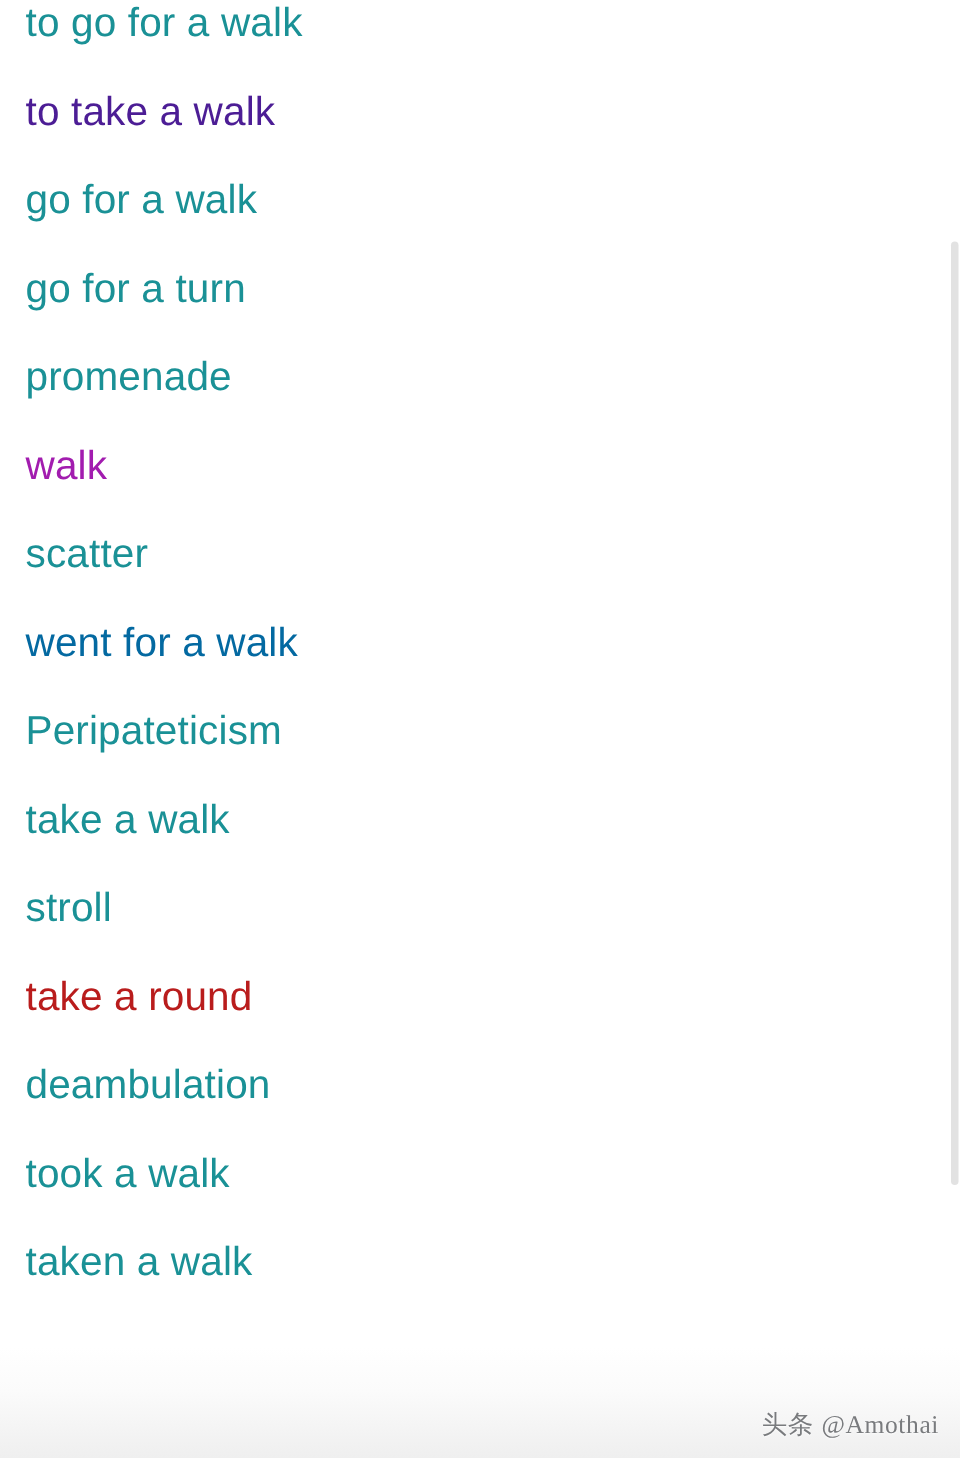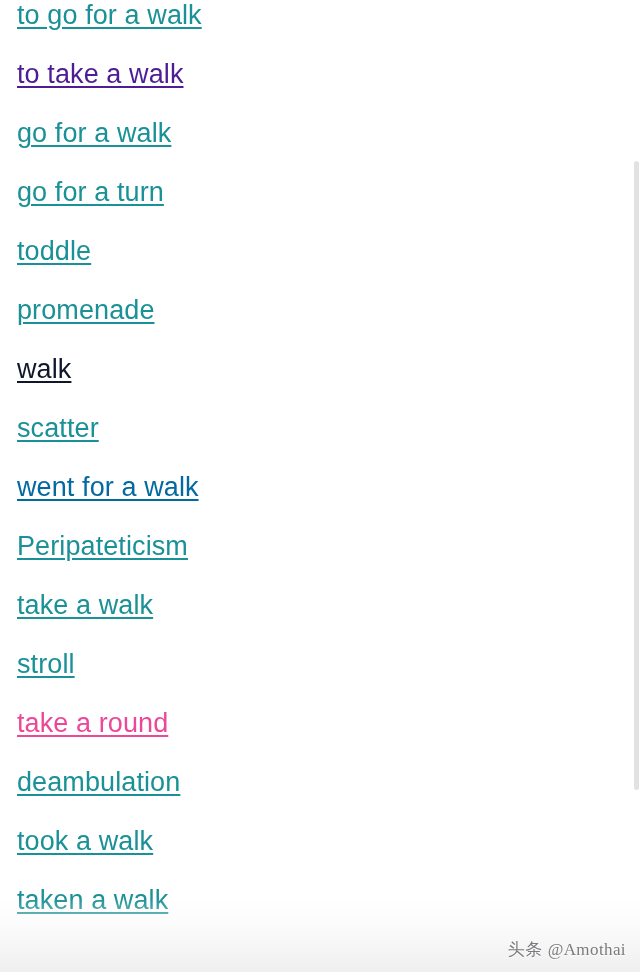--- a/index.html
+++ b/index.html
@@ -44,21 +44,20 @@
     margin: 0;
     white-space: nowrap;
   }
 
   .synonym-link {
     display: inline;
     color: #1a9196;
     font-size: 27px;
     font-weight: 400;
     letter-spacing: 0.1px;
-    text-decoration: underline;
     text-underline-offset: 3px;
     text-decoration-thickness: 1.5px;
     cursor: pointer;
   }
 
   
   #bottom-fade {
     position: absolute;
     left: 0;
     bottom: 0;
@@ -112,29 +111,28 @@
 </head>
 <body>
 
 <div id="page" style="background: rgb(255, 255, 255);">
 
   <ul id="synonym-list">
       <li><span class="synonym-link" style="color: rgb(26, 145, 150);">to go for a walk</span></li>
       <li><span class="synonym-link" style="color: #4c1d95;">to take a walk</span></li>
       <li><span class="synonym-link" style="color: rgb(26, 145, 150);">go for a walk</span></li>
       <li><span class="synonym-link" style="color: rgb(26, 145, 150);">go for a turn</span></li>
-      <li><span class="synonym-link" style="color: rgb(26, 145, 150);">toddle</span></li>
       <li><span class="synonym-link" style="color: rgb(26, 145, 150); margin-top: 47px;">promenade</span></li>
-      <li><span class="synonym-link" style="color: #0f172a;">walk</span></li>
+      <li><span class="synonym-link" style="color: #a21caf;">walk</span></li>
       <li><span class="synonym-link" style="color: rgb(26, 145, 150);">scatter</span></li>
       <li><span class="synonym-link" style="color: #0369a1;">went for a walk</span></li>
       <li><span class="synonym-link" style="color: rgb(26, 145, 150); margin-top: 18px;">Peripateticism</span></li>
       <li><span class="synonym-link" style="color: rgb(26, 145, 150);">take a walk</span></li>
       <li><span class="synonym-link" style="color: rgb(26, 145, 150);">stroll</span></li>
-      <li><span class="synonym-link" style="color: #ec4899; text-align: center;">take a round</span></li>
+      <li><span class="synonym-link" style="color: #b91c1c; text-align: center;">take a round</span></li>
       <li><span class="synonym-link" style="color: rgb(26, 145, 150); text-align: center;">deambulation</span></li>
       <li><span class="synonym-link" style="color: rgb(26, 145, 150);">took a walk</span></li>
       <li><span class="synonym-link" style="color: rgb(26, 145, 150);">taken a walk</span></li>
     </ul>
 
   <div id="bottom-fade"></div>
 
   <div id="watermark" style="color: rgb(111, 113, 116);">
     <span class="wm-cn">头条</span><span>@Amothai</span>
   </div>

